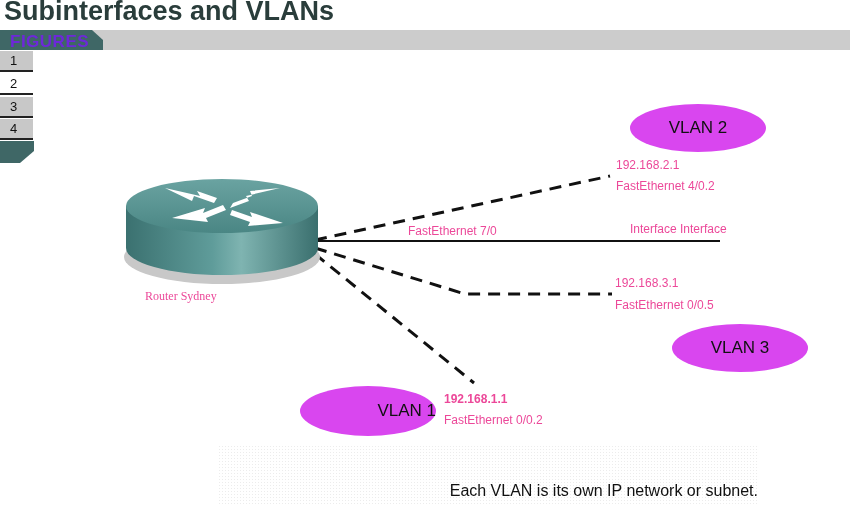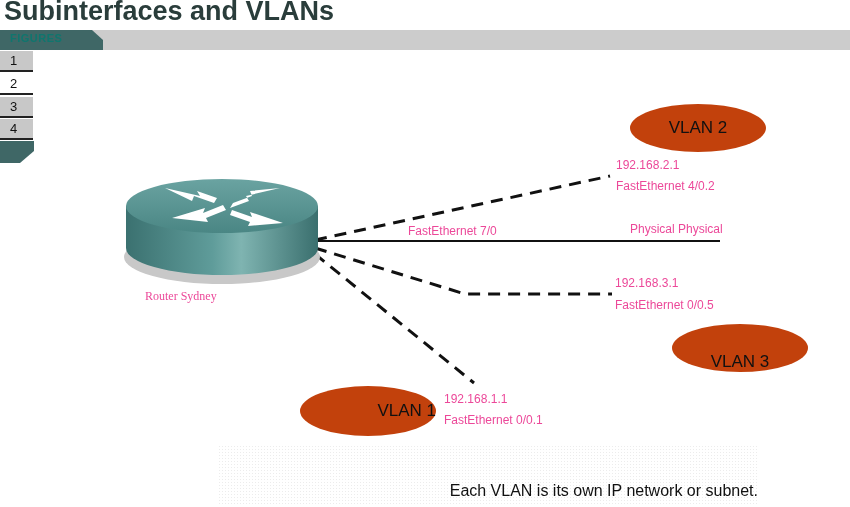--- a/index.html
+++ b/index.html
@@ -1,29 +1,29 @@
 <!DOCTYPE html>
 <html><head>
 <meta charset="utf-8">
 <style>
   html, body { margin:0; padding:0; }
   body { width:850px; height:507px; background:#ffffff; position:relative; overflow:hidden;
          font-family:"Liberation Sans", sans-serif; }
   .title { position:absolute; left:4px; top:-4px; font-size:27px; font-weight:bold; color:#2a3d3b; letter-spacing:0px; }
   .figbar { position:absolute; left:0; top:30px; width:850px; height:20px; background:#cccccc; }
   .figtab { position:absolute; left:0; top:30px; width:103px; height:20px; }
-  .figtab-label { position:absolute; left:10px; top:32px; font-size:11px; font-weight:bold; color:#0f766e; letter-spacing:0.5px; }
+  .figtab-label { position:absolute; left:10px; top:32px; font-size:17px; font-weight:bold; color:#6d28d9; letter-spacing:0.5px; }
   .navitem { position:absolute; left:0; width:33px; height:21px; font-size:13px; color:#111; box-sizing:border-box; border-bottom:2px solid #222; }
   .navitem span { position:absolute; left:10px; top:2px; }
   .navitem.grey { background:#c8c8c8; }
   .navitem.white { background:#ffffff; }
   .navfoot { position:absolute; left:0; top:141px; width:34px; height:24px; }
   .diagram { position:absolute; left:0; top:0; width:850px; height:507px; }
   .lbl { position:absolute; font-size:12px; color:#ec4899; white-space:nowrap; }
-  .vlan { position:absolute; background:#c2410c; border-radius:50%; display:flex; align-items:center; justify-content:center; font-size:17px; color:#111; }
+  .vlan { position:absolute; background:#d946ef; border-radius:50%; display:flex; align-items:center; justify-content:center; font-size:17px; color:#111; }
   .caption-box { position:absolute; left:218px; top:445px; width:540px; height:60px;
      background-image: radial-gradient(#ececec 0.6px, transparent 0.7px); background-size:3px 3px; }
   .caption { position:absolute; left:0; width:100%; top:37px; text-align:right; font-size:16px; color:#111; }
 </style>
 </head>
 <body>
 
 <div class="title">Subinterfaces and VLANs</div>
 
 <div class="figbar"></div>
@@ -84,35 +84,35 @@
       <polygon points="280,188 246,196 249,201 230,208 233,203 252,196 250,191"></polygon>
       <polygon points="172,218 205,208 203,213 223,205 226,210 206,218 208,222"></polygon>
       <polygon points="283,223 250,212 252,217 232,210 230,215 250,222 248,226"></polygon>
     </g>
   </g>
 </svg>
 
 <div class="lbl" style="left:145px; top:289px;font-family:Liberation Serif, serif;">Router Sydney</div>
 
 <div class="lbl" style="left:408px; top:224px;">FastEthernet 7/0</div>
-<div class="lbl" style="left:630px; top:222px;">Physical Physical</div>
+<div class="lbl" style="left:630px; top:222px;">Interface Interface</div>
 
 <div class="vlan" style="left:630px; top:104px; width:136px; height:48px;">
     <span>VLAN 2</span>
   </div>
 <div class="lbl" style="left:616px; top:158px;">192.168.2.1</div>
 <div class="lbl" style="left:616px; top:179px;">FastEthernet 4/0.2</div>
 
 <div class="lbl" style="left:615px; top:276px;">192.168.3.1</div>
 <div class="lbl" style="left:615px; top:298px;">FastEthernet 0/0.5</div>
-<div class="vlan" style="left:672px; top:324px; width:136px; height:48px;align-items:flex-end;">
+<div class="vlan" style="left:672px; top:324px; width:136px; height:48px;">
     <span>VLAN 3</span>
   </div>
 
 <div class="vlan" style="left:300px; top:386px; width:136px; height:50px;justify-content:flex-end;">
     <span>VLAN 1</span>
   </div>
-<div class="lbl" style="left:444px; top:392px;">192.168.1.1</div>
-<div class="lbl" style="left:444px; top:413px;">FastEthernet 0/0.1</div>
+<div class="lbl" style="left:444px; top:392px;font-weight:bold;">192.168.1.1</div>
+<div class="lbl" style="left:444px; top:413px;">FastEthernet 0/0.2</div>
 
 <div class="caption-box">
   <div class="caption">Each VLAN is its own IP network or subnet.</div>
 </div>
 
 </body></html>

